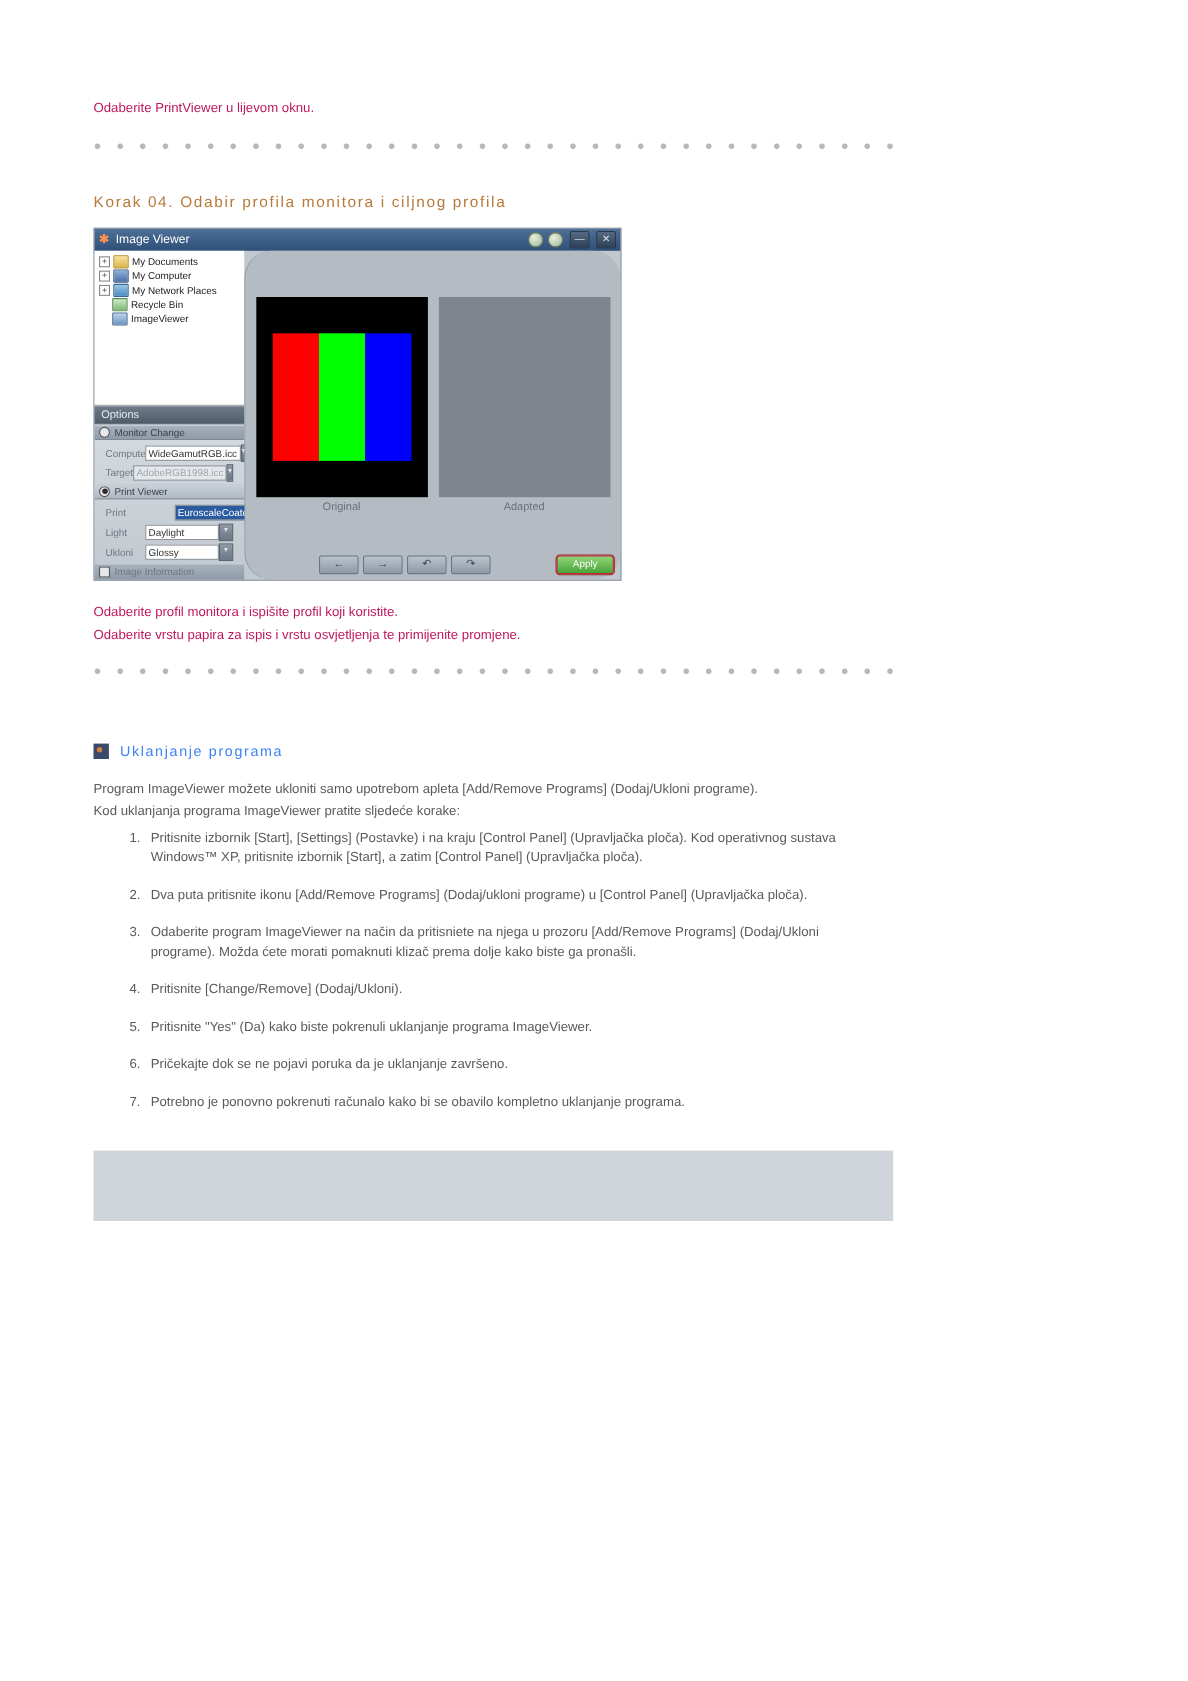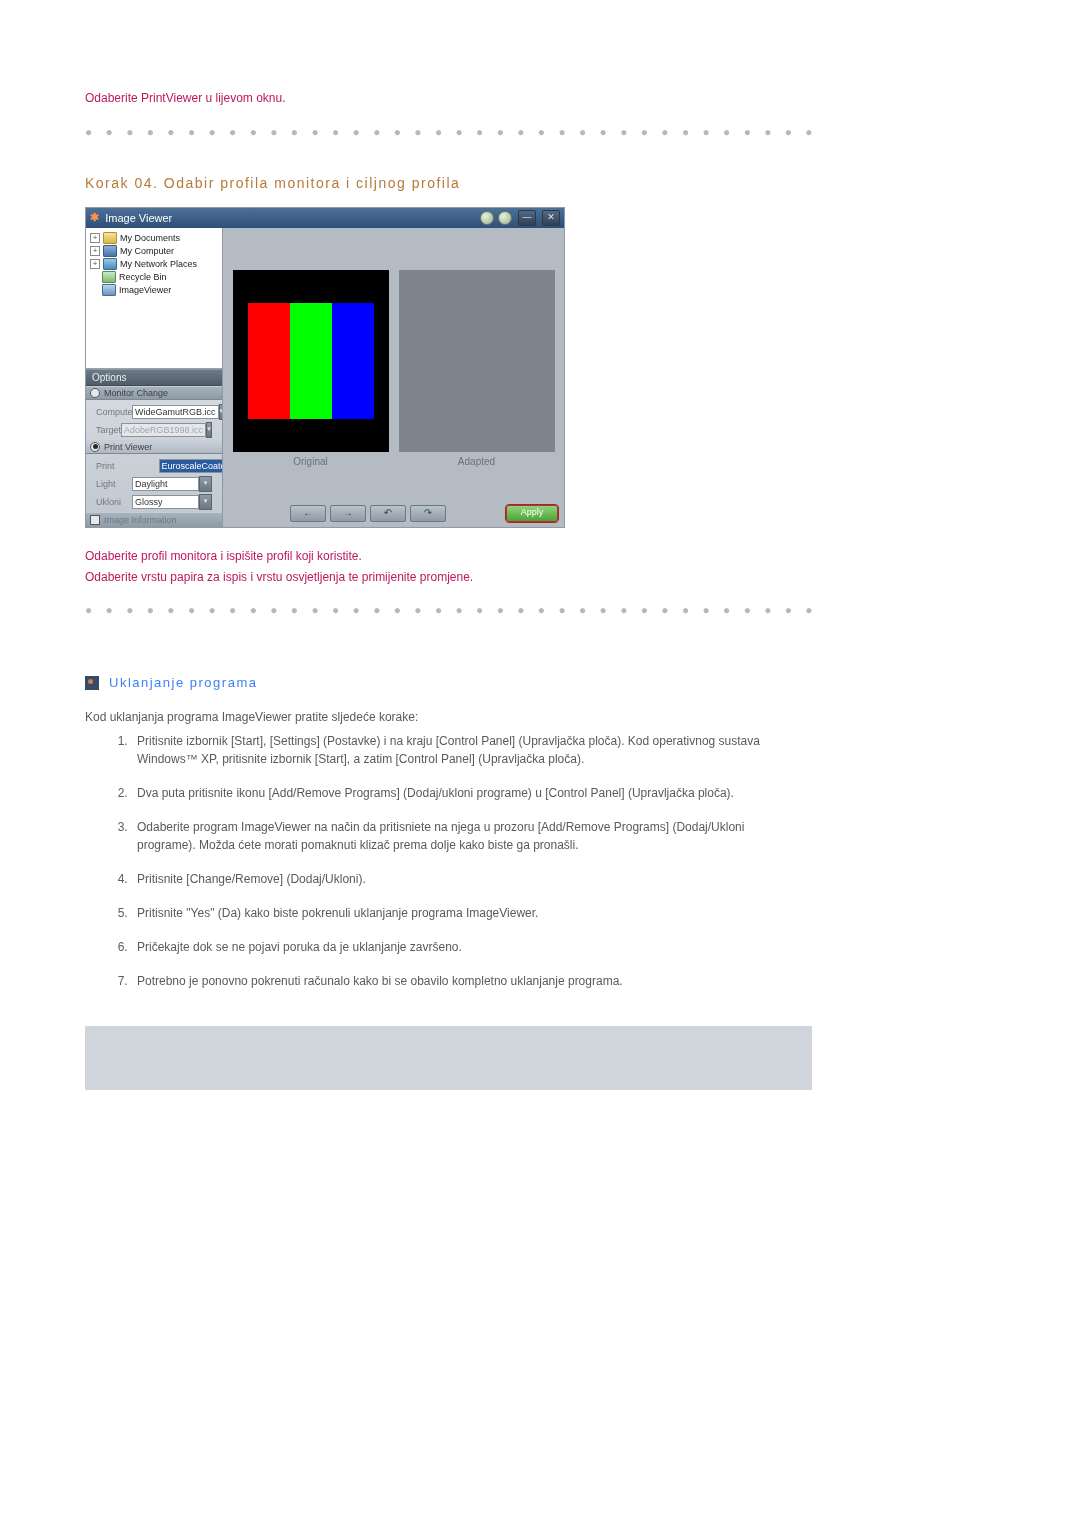--- a/index.html
+++ b/index.html
@@ -202,20 +202,21 @@
   .opt-checkbox{
     width:8px;height:8px;border:1px solid #555;background:#e6e9ec;margin-right:4px;
   }
 
   .iv-right {
     flex: 1;
     background: #b5bbc2;
     display: flex;
     flex-direction: column;
     border-left: 1px solid #8e9aa6;
+    border-radius: 25px;
   }
   .iv-preview {
     flex: 1;
     display: flex;
     align-items: center;
     justify-content: center;
     padding: 8px 8px 0 8px;
     gap: 10px;
   }
   .iv-pane {
@@ -470,20 +471,21 @@
 
   <div class="dot-sep">● ● ● ● ● ● ● ● ● ● ● ● ● ● ● ● ● ● ● ● ● ● ● ● ● ● ● ● ● ● ● ● ● ● ● ● ● ● ● ● ● ● ● ● ● ● ●</div>
 
   <div style="height:22px;"></div>
 
   <div class="uninstall-head">
     <span class="uninstall-icon"></span>
     <span class="uninstall-title">Uklanjanje programa</span>
   </div>
 
+  <p class="para">Program ImageViewer možete ukloniti samo upotrebom apleta [Add/Remove Programs] (Dodaj/Ukloni programe).</p>
   <p class="para">Kod uklanjanja programa ImageViewer pratite sljedeće korake:</p>
 
   <ol class="steps">
     <li>Pritisnite izbornik [Start], [Settings] (Postavke) i na kraju [Control Panel] (Upravljačka ploča). Kod operativnog sustava Windows™ XP, pritisnite izbornik [Start], a zatim [Control Panel] (Upravljačka ploča).</li>
     <li>Dva puta pritisnite ikonu [Add/Remove Programs] (Dodaj/ukloni programe) u [Control Panel] (Upravljačka ploča).</li>
     <li>Odaberite program ImageViewer na način da pritisniete na njega u prozoru [Add/Remove Programs] (Dodaj/Ukloni programe). Možda ćete morati pomaknuti klizač prema dolje kako biste ga pronašli.</li>
     <li>Pritisnite [Change/Remove] (Dodaj/Ukloni).</li>
     <li>Pritisnite "Yes" (Da) kako biste pokrenuli uklanjanje programa ImageViewer.</li>
     <li>Pričekajte dok se ne pojavi poruka da je uklanjanje završeno.</li>
     <li>Potrebno je ponovno pokrenuti računalo kako bi se obavilo kompletno uklanjanje programa.</li>

